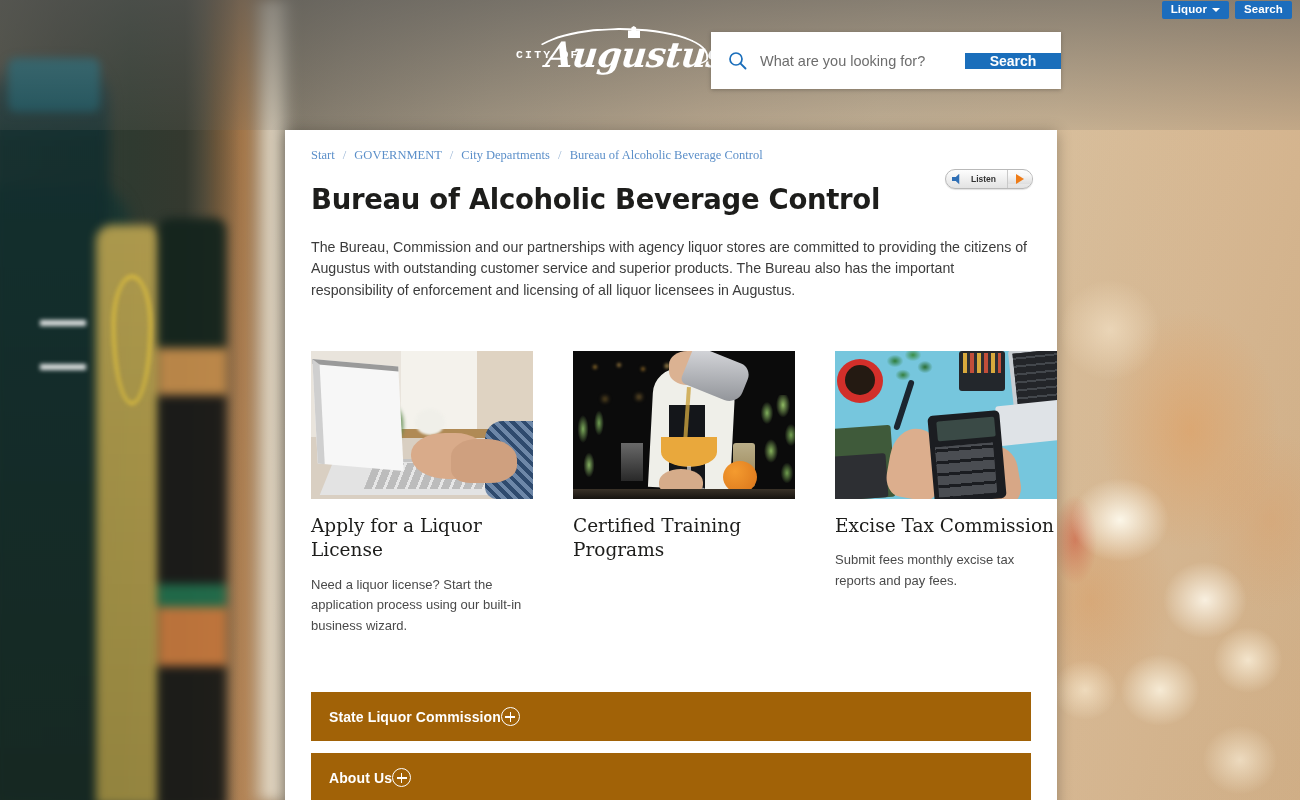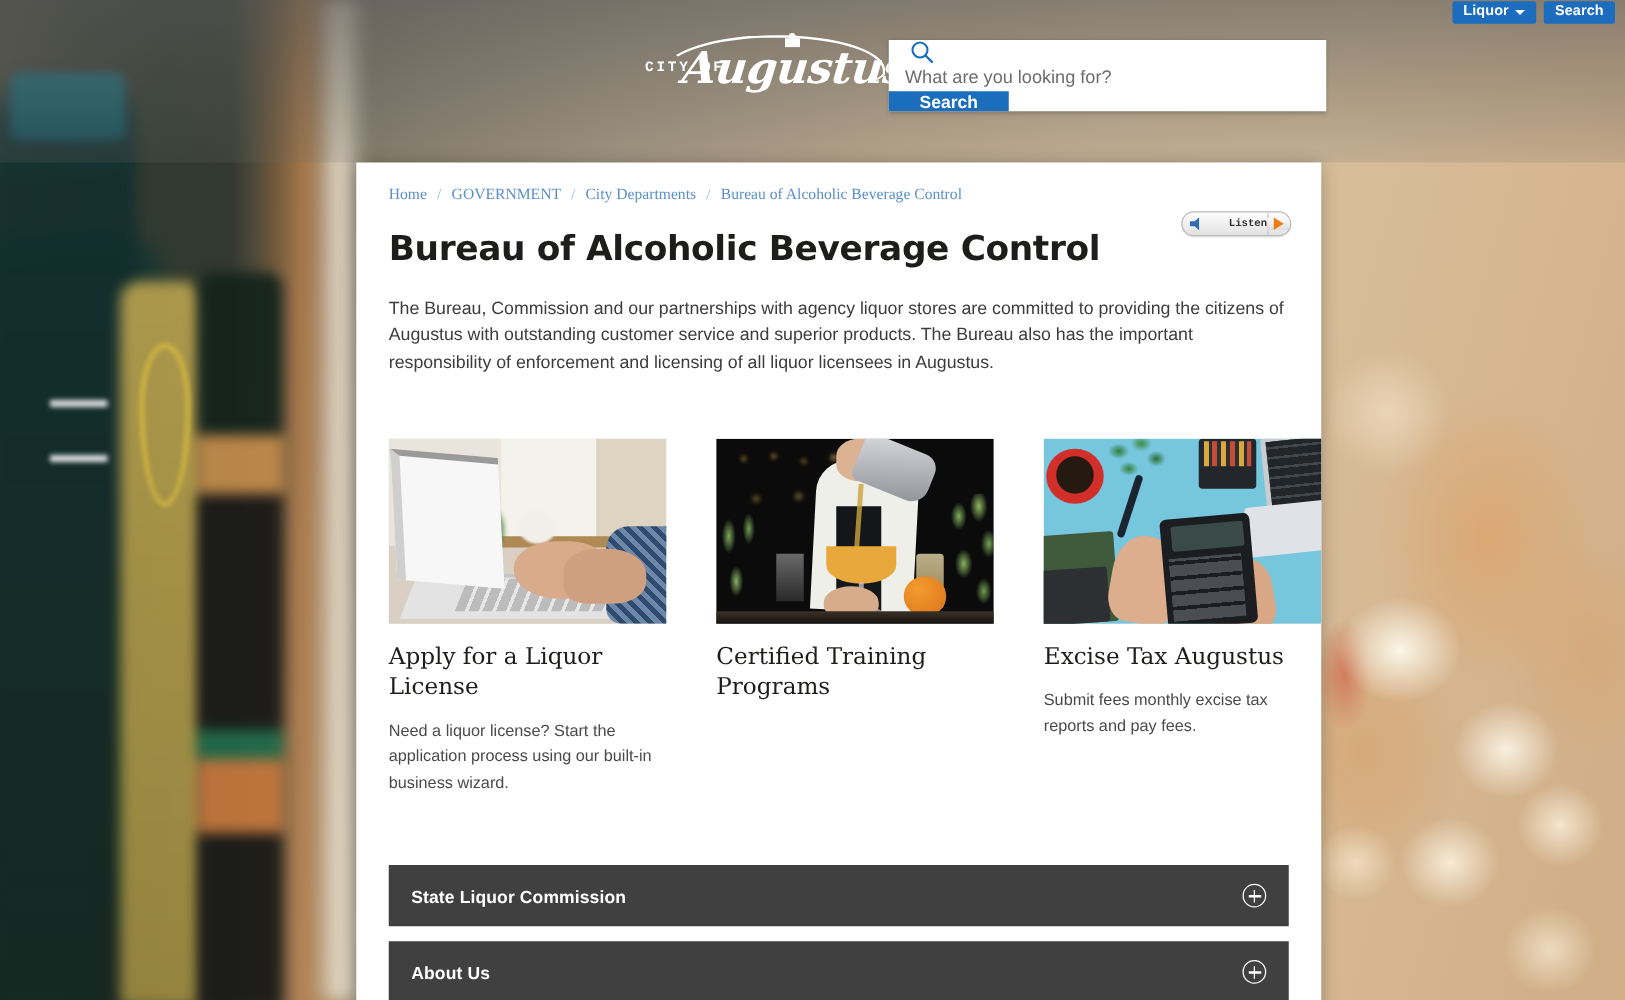--- a/index.html
+++ b/index.html
@@ -141,23 +141,22 @@
     border-bottom-color: transparent; border-left-color: transparent;
     transform: rotate(-2deg);
   }
   #logo .bldg {
     position: absolute; left: 120px; top: 0px; width: 12px; height: 12px;
     background: #fff; clip-path: polygon(0 100%, 0 38%, 28% 38%, 28% 12%, 48% 0, 68% 12%, 68% 38%, 100% 38%, 100% 100%);
   }
 
   #searchbar {
     position: absolute; left: 711px; top: 32px; width: 350px; height: 57px;
-    background: #fff; display: flex; align-items: flex-start;
+    background: #fff; display: flex; align-items: center;
     box-shadow: 0 1px 4px rgba(0,0,0,.25);
-    flex-direction: column;
   }
   #search-icon-wrap { display: flex; align-items: center; padding-left: 17px; }
   #search-input {
     flex: 1; border: 0; outline: none; font-size: 14.5px; color: #3a3a3a;
     padding-left: 13px; font-family: "Liberation Sans", sans-serif; background: transparent;
   }
   #search-input::placeholder { color: #6d6d6d; }
   #search-button {
     width: 96px; background: #1a6ebb; color: #fff; border: 0; font-size: 14px;
     font-weight: 600; cursor: pointer; font-family: "Liberation Sans", sans-serif;
@@ -188,22 +187,22 @@
     display: flex; align-items: center; cursor: pointer;
     background: linear-gradient(to bottom,#fdfdfd,#e2e2e2);
     border: 1px solid #b9b9b9; border-radius: 10px; overflow: hidden;
     box-shadow: 0 1px 1px rgba(0,0,0,.12);
   }
   #listen-btn .spk {
     width: 11px; height: 11px; margin-left: 6px; position: relative; flex: none;
     background: #2f6fb5; clip-path: polygon(0 32%, 34% 32%, 66% 2%, 66% 98%, 34% 68%, 0 68%);
   }
   #listen-btn .lbl {
-    font-size: 8.5px; font-weight: 700; color: #333; margin-left: 20px; flex: 1;
-    font-family: Liberation Mono, monospace;
+    font-size: 8.5px; font-weight: 700; color: #333; margin-left: 8px; flex: 1;
+    font-family: Liberation Sans, sans-serif;
   }
   #listen-btn .divider { width: 1px; height: 100%; background: #c9c9c9; }
   #listen-btn .play {
     width: 24px; display: flex; align-items: center; justify-content: center;
     background: linear-gradient(to bottom,#fbfbfb,#dedede);
   }
   #listen-btn .tri {
     width: 0; height: 0; border-top: 5px solid transparent; border-bottom: 5px solid transparent;
     border-left: 8px solid #ef7c17;
   }
@@ -378,22 +377,22 @@
     position:absolute; left:102px; top:94px; width:58px; height:50px;
     background: repeating-linear-gradient(0deg,#4a4d52 0 9px,#1b1d21 9px 12px),
                 repeating-linear-gradient(90deg,#4a4d52 0 11px,#1b1d21 11px 14px);
     transform: rotate(-5deg);
   }
   .art3 .handL2 { position:absolute; left:54px; top:78px; width:54px; height:70px; background:#dcae8d; border-radius: 44% 52% 26% 30%; transform: rotate(10deg); }
   .art3 .handR2 { position:absolute; left:132px; top:96px; width:52px; height:60px; background:#d7a786; border-radius: 48% 40% 30% 34%; transform: rotate(-10deg); }
 
   
   .acc {
-    background: #404040; color: #fff; height: 49px; display: flex; align-items: center;
-    justify-content: space-between; padding: 0 18px 0 18px; margin-bottom: 12px;
+    background: #a16207; color: #fff; height: 49px; display: flex; align-items: center;
+    padding: 0 18px 0 18px; margin-bottom: 12px;
     cursor: pointer;
   }
   .acc-label { font-size: 14px; font-weight: 700; letter-spacing: .1px; }
   .acc-plus {
     width: 19px; height: 19px; border: 1.6px solid #fff; border-radius: 50%;
     position: relative; flex: none;
   }
   .acc-plus::before, .acc-plus::after {
     content: ""; position: absolute; background: #fff;
   }
@@ -443,21 +442,21 @@
         </svg>
       </div>
       <input id="search-input" type="text" placeholder="What are you looking for?" style="">
       <button id="search-button">Search</button>
     </div>
   </div>
 
   <div id="panel">
 
     <div id="breadcrumb">
-      <a>Home</a>
+      <a>Start</a>
       <span class="sep">/</span>
       <a>GOVERNMENT</a>
       <span class="sep">/</span>
       <a>City Departments</a>
       <span class="sep">/</span>
       <a>Bureau of Alcoholic Beverage Control</a>
     </div>
 
     <div id="title-row">
       <h1 id="page-title">Bureau of Alcoholic Beverage Control</h1>
@@ -536,21 +535,21 @@
               <span class="laptop-base"></span>
             <span class="notebook"></span>
               <span class="notebook2"></span>
             <span class="handL2"></span>
               <span class="handR2"></span>
             <span class="calc"></span>
               <span class="calc-screen"></span>
               <span class="calc-keys"></span>
           </span>
         </a>
-        <div class="card-title">Excise Tax Augustus</div>
+        <div class="card-title">Excise Tax Commission</div>
         <div class="card-desc">Submit fees monthly excise tax reports and pay fees.</div>
       </div>
 
     </div>
 
     <div>
       <div class="acc">
         <span class="acc-label">State Liquor Commission</span>
         <span class="acc-plus"></span>
       </div>

